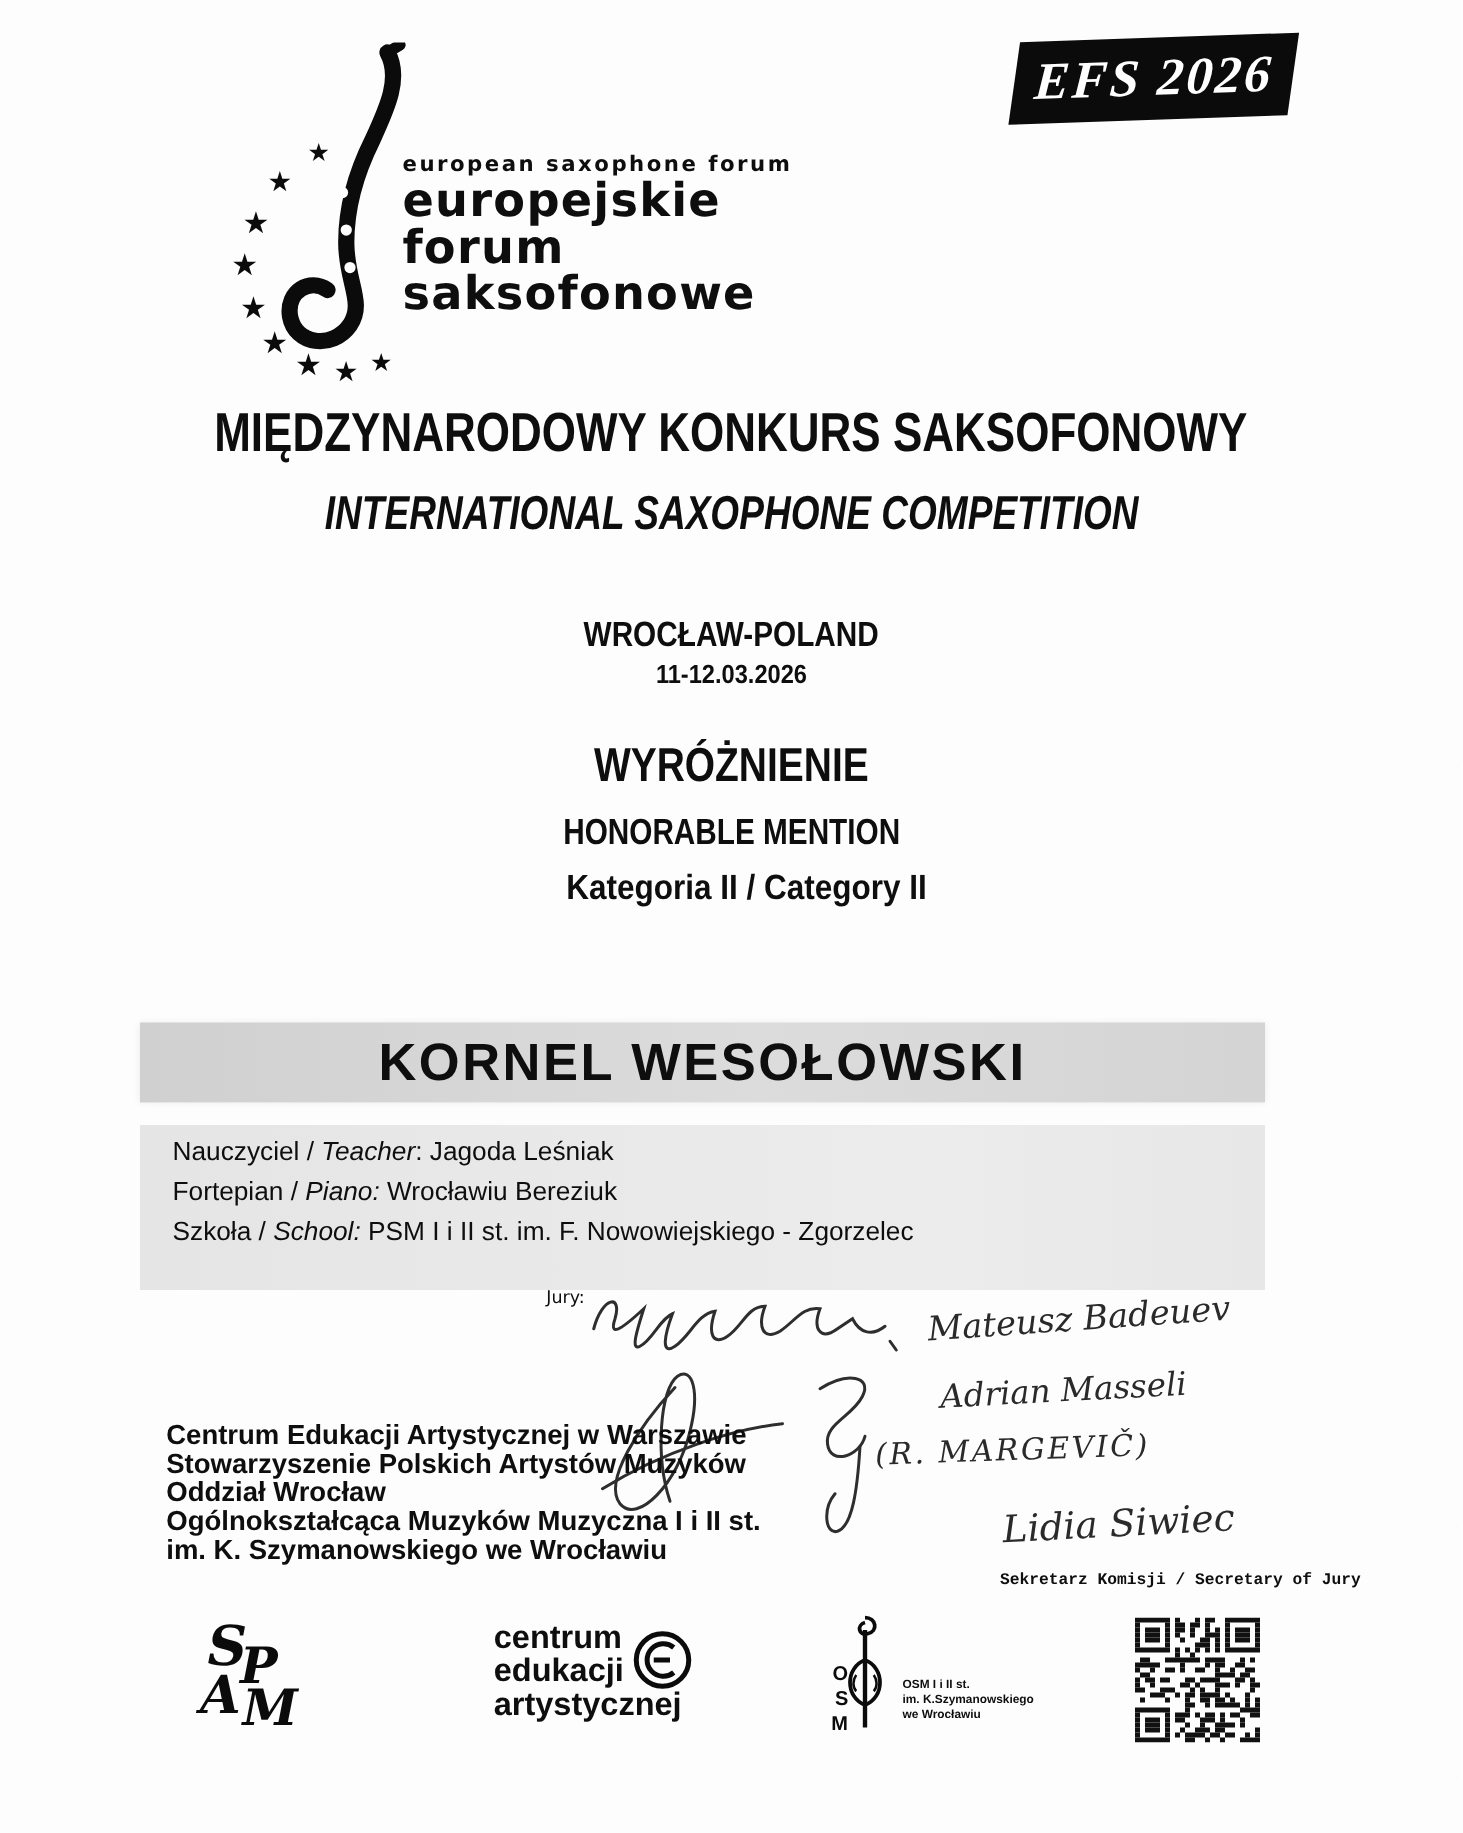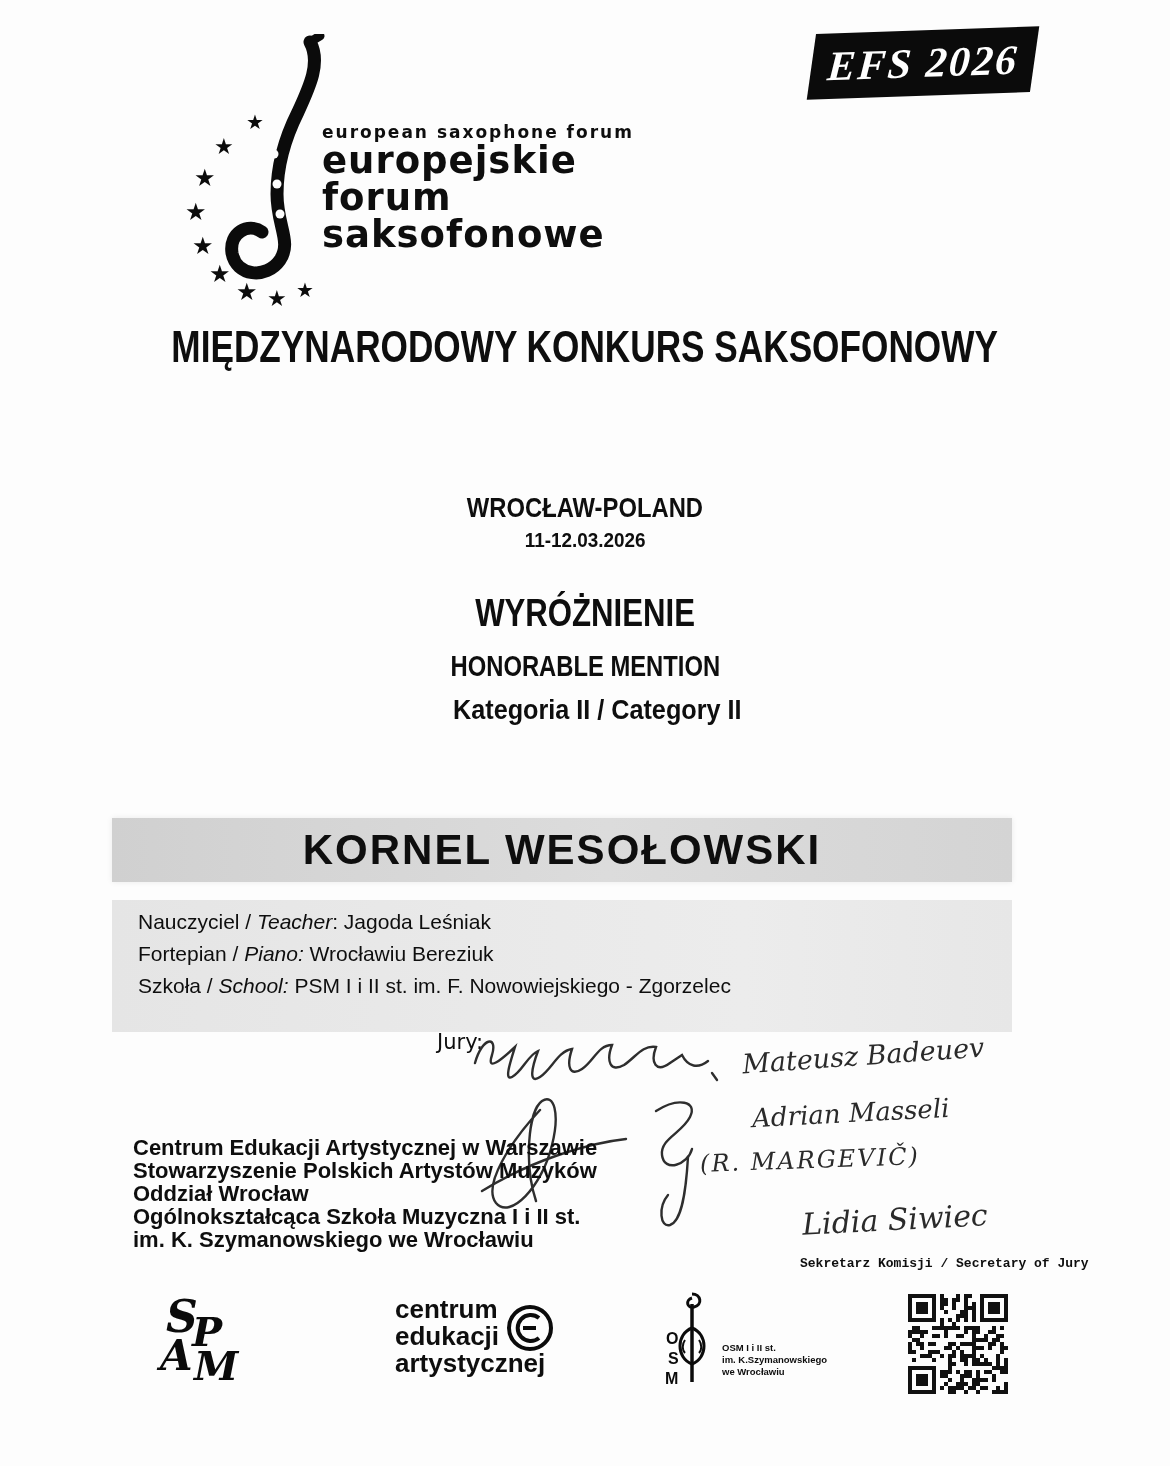--- a/index.html
+++ b/index.html
@@ -36,21 +36,21 @@
       display:flex;align-items:center;justify-content:center;box-shadow:0 0 6px rgba(0,0,0,.08);}
   .band-name span{font-family:"Liberation Sans",sans-serif;font-weight:700;font-size:42px;letter-spacing:2px;}
 
   
   .band-info{left:112px;top:900px;width:900px;height:132px;
       background:linear-gradient(90deg,#e5e5e5,#ececec 70%,#e7e7e7);}
   .detail-row{position:absolute;left:26px;font-family:"Liberation Sans",sans-serif;font-size:21px;white-space:nowrap;}
   .detail-row .it{font-style:italic;}
 
   
-  .jury-label{left:437px;top:1030px;font-size:21px;font-family:"DejaVu Sans",sans-serif;}
+  .jury-label{left:437px;top:1030px;font-size:14px;font-family:"DejaVu Sans",sans-serif;}
   .hand{font-family:"DejaVu Serif",serif;font-style:italic;color:#2a2a2a;white-space:nowrap;}
   .sig-1{left:742px;top:1040px;font-size:27px;transform:rotate(-4deg);}
   .sig-2{left:752px;top:1098px;font-size:26px;transform:rotate(-3deg);}
   .sig-3{left:700px;top:1146px;font-size:24px;letter-spacing:2px;transform:rotate(-2deg);}
   .sig-sec{left:802px;top:1202px;font-size:30px;transform:rotate(-3deg);}
   .sec-label{left:800px;top:1256px;font-size:13px;font-weight:600;font-family:Liberation Mono, monospace;}
 
   
   .orgs{left:133px;top:1136px;font-family:"Liberation Sans",sans-serif;font-weight:700;font-size:22px;line-height:23px;}
 
@@ -93,20 +93,22 @@
     <div class="abs logo-text">
       <div class="logo-tagline">european saxophone forum</div>
       <div class="logo-big">europejskie</div>
       <div class="logo-big">forum</div>
       <div class="logo-big">saksofonowe</div>
     </div>
   </div>
 
   <div class="abs center h-pl">
     <span class="cond">MIĘDZYNARODOWY KONKURS SAKSOFONOWY</span></div>
+  <div class="abs center h-en">
+    <span class="cond">INTERNATIONAL SAXOPHONE COMPETITION</span></div>
   <div class="abs center h-loc">
     <span class="cond">WROCŁAW-POLAND</span></div>
   <div class="abs center h-date">
     <span class="cond">11-12.03.2026</span></div>
   <div class="abs center h-aw1">
     <span class="cond">WYRÓŻNIENIE</span></div>
   <div class="abs center h-aw2">
     <span class="cond">HONORABLE MENTION</span></div>
   <div class="abs center h-cat">
     <span class="cond">Kategoria II / Category II</span></div>
@@ -143,21 +145,21 @@
   <div class="abs hand sig-1">Mateusz Badeuev</div>
   <div class="abs hand sig-2">Adrian Masseli</div>
   <div class="abs hand sig-3">(R. MARGEVIČ)</div>
   <div class="abs hand sig-sec">Lidia Siwiec</div>
   <div class="abs sec-label">Sekretarz Komisji / Secretary of Jury</div>
 
   <div class="abs orgs">
     <div>Centrum Edukacji Artystycznej w Warszawie</div>
     <div>Stowarzyszenie Polskich Artystów Muzyków</div>
     <div>Oddział Wrocław</div>
-    <div>Ogólnokształcąca Szkoła Muzyczna I i II st.</div>
+    <div>Ogólnokształcąca Muzyków Muzyczna I i II st.</div>
     <div>im. K. Szymanowskiego we Wrocławiu</div>
   </div>
 
   <svg class="abs" style="left:142px;top:1294px;" width="115" height="88" viewBox="0 0 115 88">
     <g fill="#0b0b0b" font-family="DejaVu Serif" font-weight="bold" font-style="italic">
       <text x="24" y="38" font-size="44">S</text>
       <text x="50" y="52" font-size="40">P</text>
       <text x="18" y="76" font-size="42">A</text>
       <text x="52" y="86" font-size="40">M</text>
     </g>

